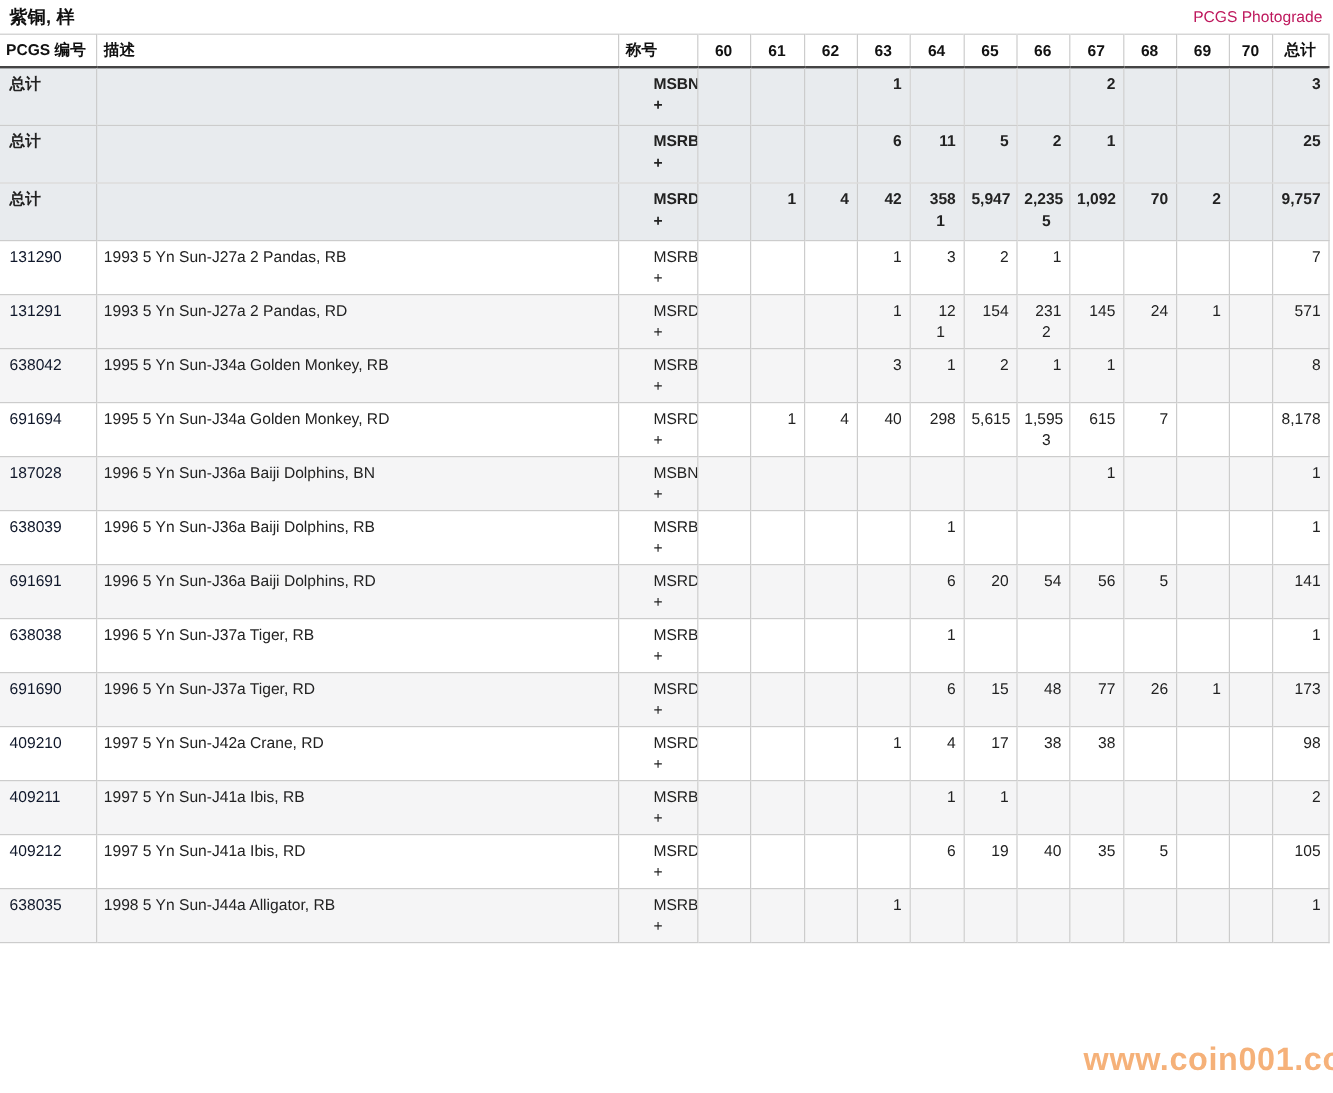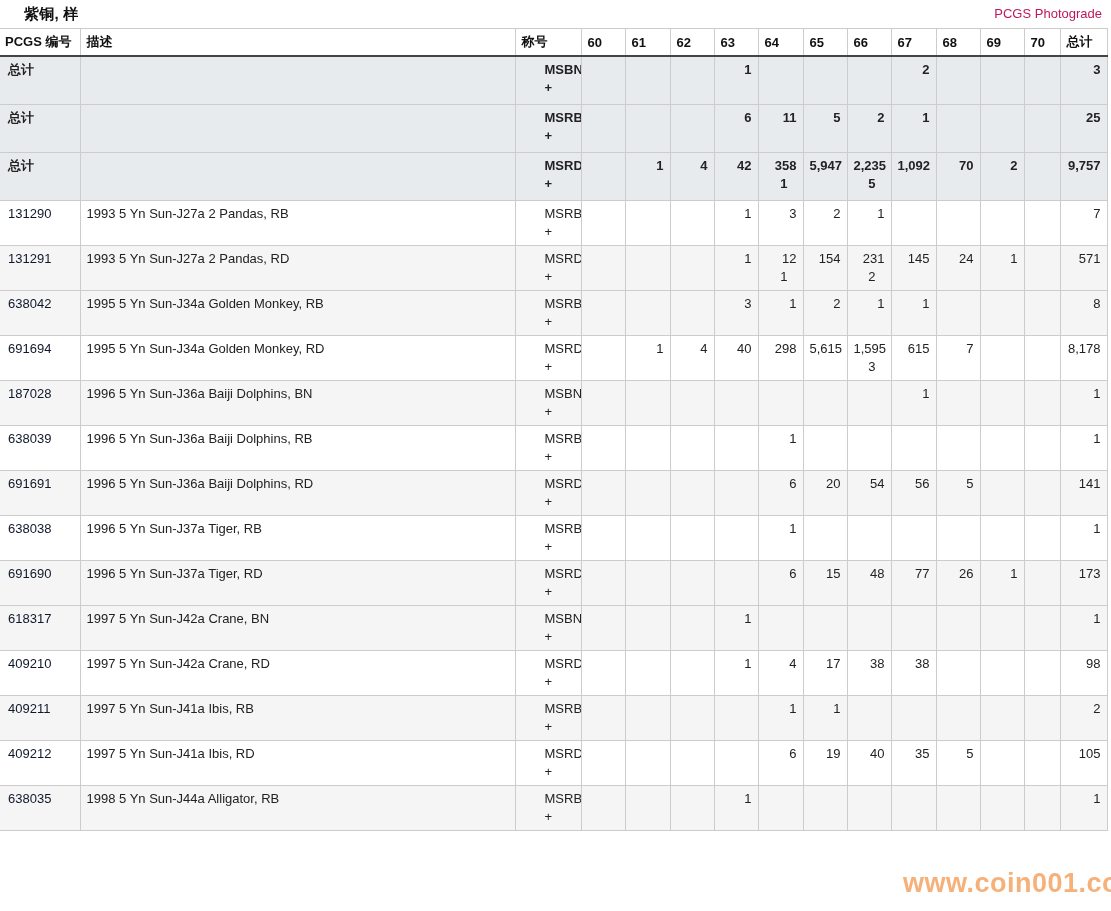--- a/index.html
+++ b/index.html
@@ -1,30 +1,30 @@
 <!DOCTYPE html>
 <html><head>
 <meta charset="utf-8">
 <style>
   * { margin:0; padding:0; box-sizing:border-box; }
   html,body { background:#fff; }
   body { font-family:"Liberation Sans","DejaVu Sans",sans-serif; color:#222; }
   .page { position:relative; width:1111px; height:911px; overflow:hidden; background:#fff; }
 
   .topbar { position:relative; height:28px; }
-  .page-title { position:absolute; left:8px; top:5px; font-size:15px; font-weight:bold; color:#111; letter-spacing:.2px;margin-left:16px; }
+  .page-title { position:absolute; left:8px; top:5px; font-size:15px; font-weight:bold; color:#111; letter-spacing:.2px; }
   .photograde-link { position:absolute; right:9px; top:6px; font-size:13px; color:#be185d; text-decoration:none; cursor:pointer; }
 
   table.pop { border-collapse:collapse; table-layout:fixed; width:1107px; border-top:1px solid #ccc; }
   th, td { border-left:1px solid #ccc; overflow:hidden; }
   th:first-child, td:first-child { border-left:none; }
   th:last-child, td:last-child { border-right:1px solid #ccc; }
 
   thead th { height:26px; padding:4px 6px; font-size:13px; font-weight:bold; color:#111;
-             border-bottom:2px solid #444; text-align:left; background:#fff; vertical-align:middle; white-space:nowrap; }
+             border-bottom:2px solid #444; text-align:center; background:#fff; vertical-align:middle; white-space:nowrap; }
   thead th.al { text-align:left; }
   thead th.c-pcgs { padding-left:5px; }
 
   td { height:44px; padding:4px 6px; font-size:13px; line-height:18px; vertical-align:top;
        text-align:right; border-bottom:1px solid #ccc; white-space:nowrap; }
   td.al { text-align:left; }
   td.c-pcgs { padding-left:8px; }
 
   tr.totals td { background:#e8ebee; font-weight:bold; height:48px; }
   tr.alt td { background:#f5f5f6; }
@@ -430,42 +430,20 @@
           </td>
           <td>
             <span class="main-val">26</span>
           </td>
           <td>
             <span class="main-val">1</span>
           </td>
           <td></td>
           <td>173</td>
         </tr>
-        <tr class="alt">
-          <td class="al c-pcgs"><a class="pcgs-link">618317</a></td>
-          <td class="al">1997 5 Yn Sun-J42a Crane, BN</td>
-          <td class="al">
-            <span class="desig-line">MSBN</span>
-            <span class="plus-line">+</span>
-          </td>
-          <td></td>
-          <td></td>
-          <td></td>
-          <td>
-            <span class="main-val">1</span>
-          </td>
-          <td></td>
-          <td></td>
-          <td></td>
-          <td></td>
-          <td></td>
-          <td></td>
-          <td></td>
-          <td>1</td>
-        </tr>
         <tr>
           <td class="al c-pcgs"><a class="pcgs-link">409210</a></td>
           <td class="al">1997 5 Yn Sun-J42a Crane, RD</td>
           <td class="al">
             <span class="desig-line">MSRD</span>
             <span class="plus-line">+</span>
           </td>
           <td></td>
           <td></td>
           <td></td>

